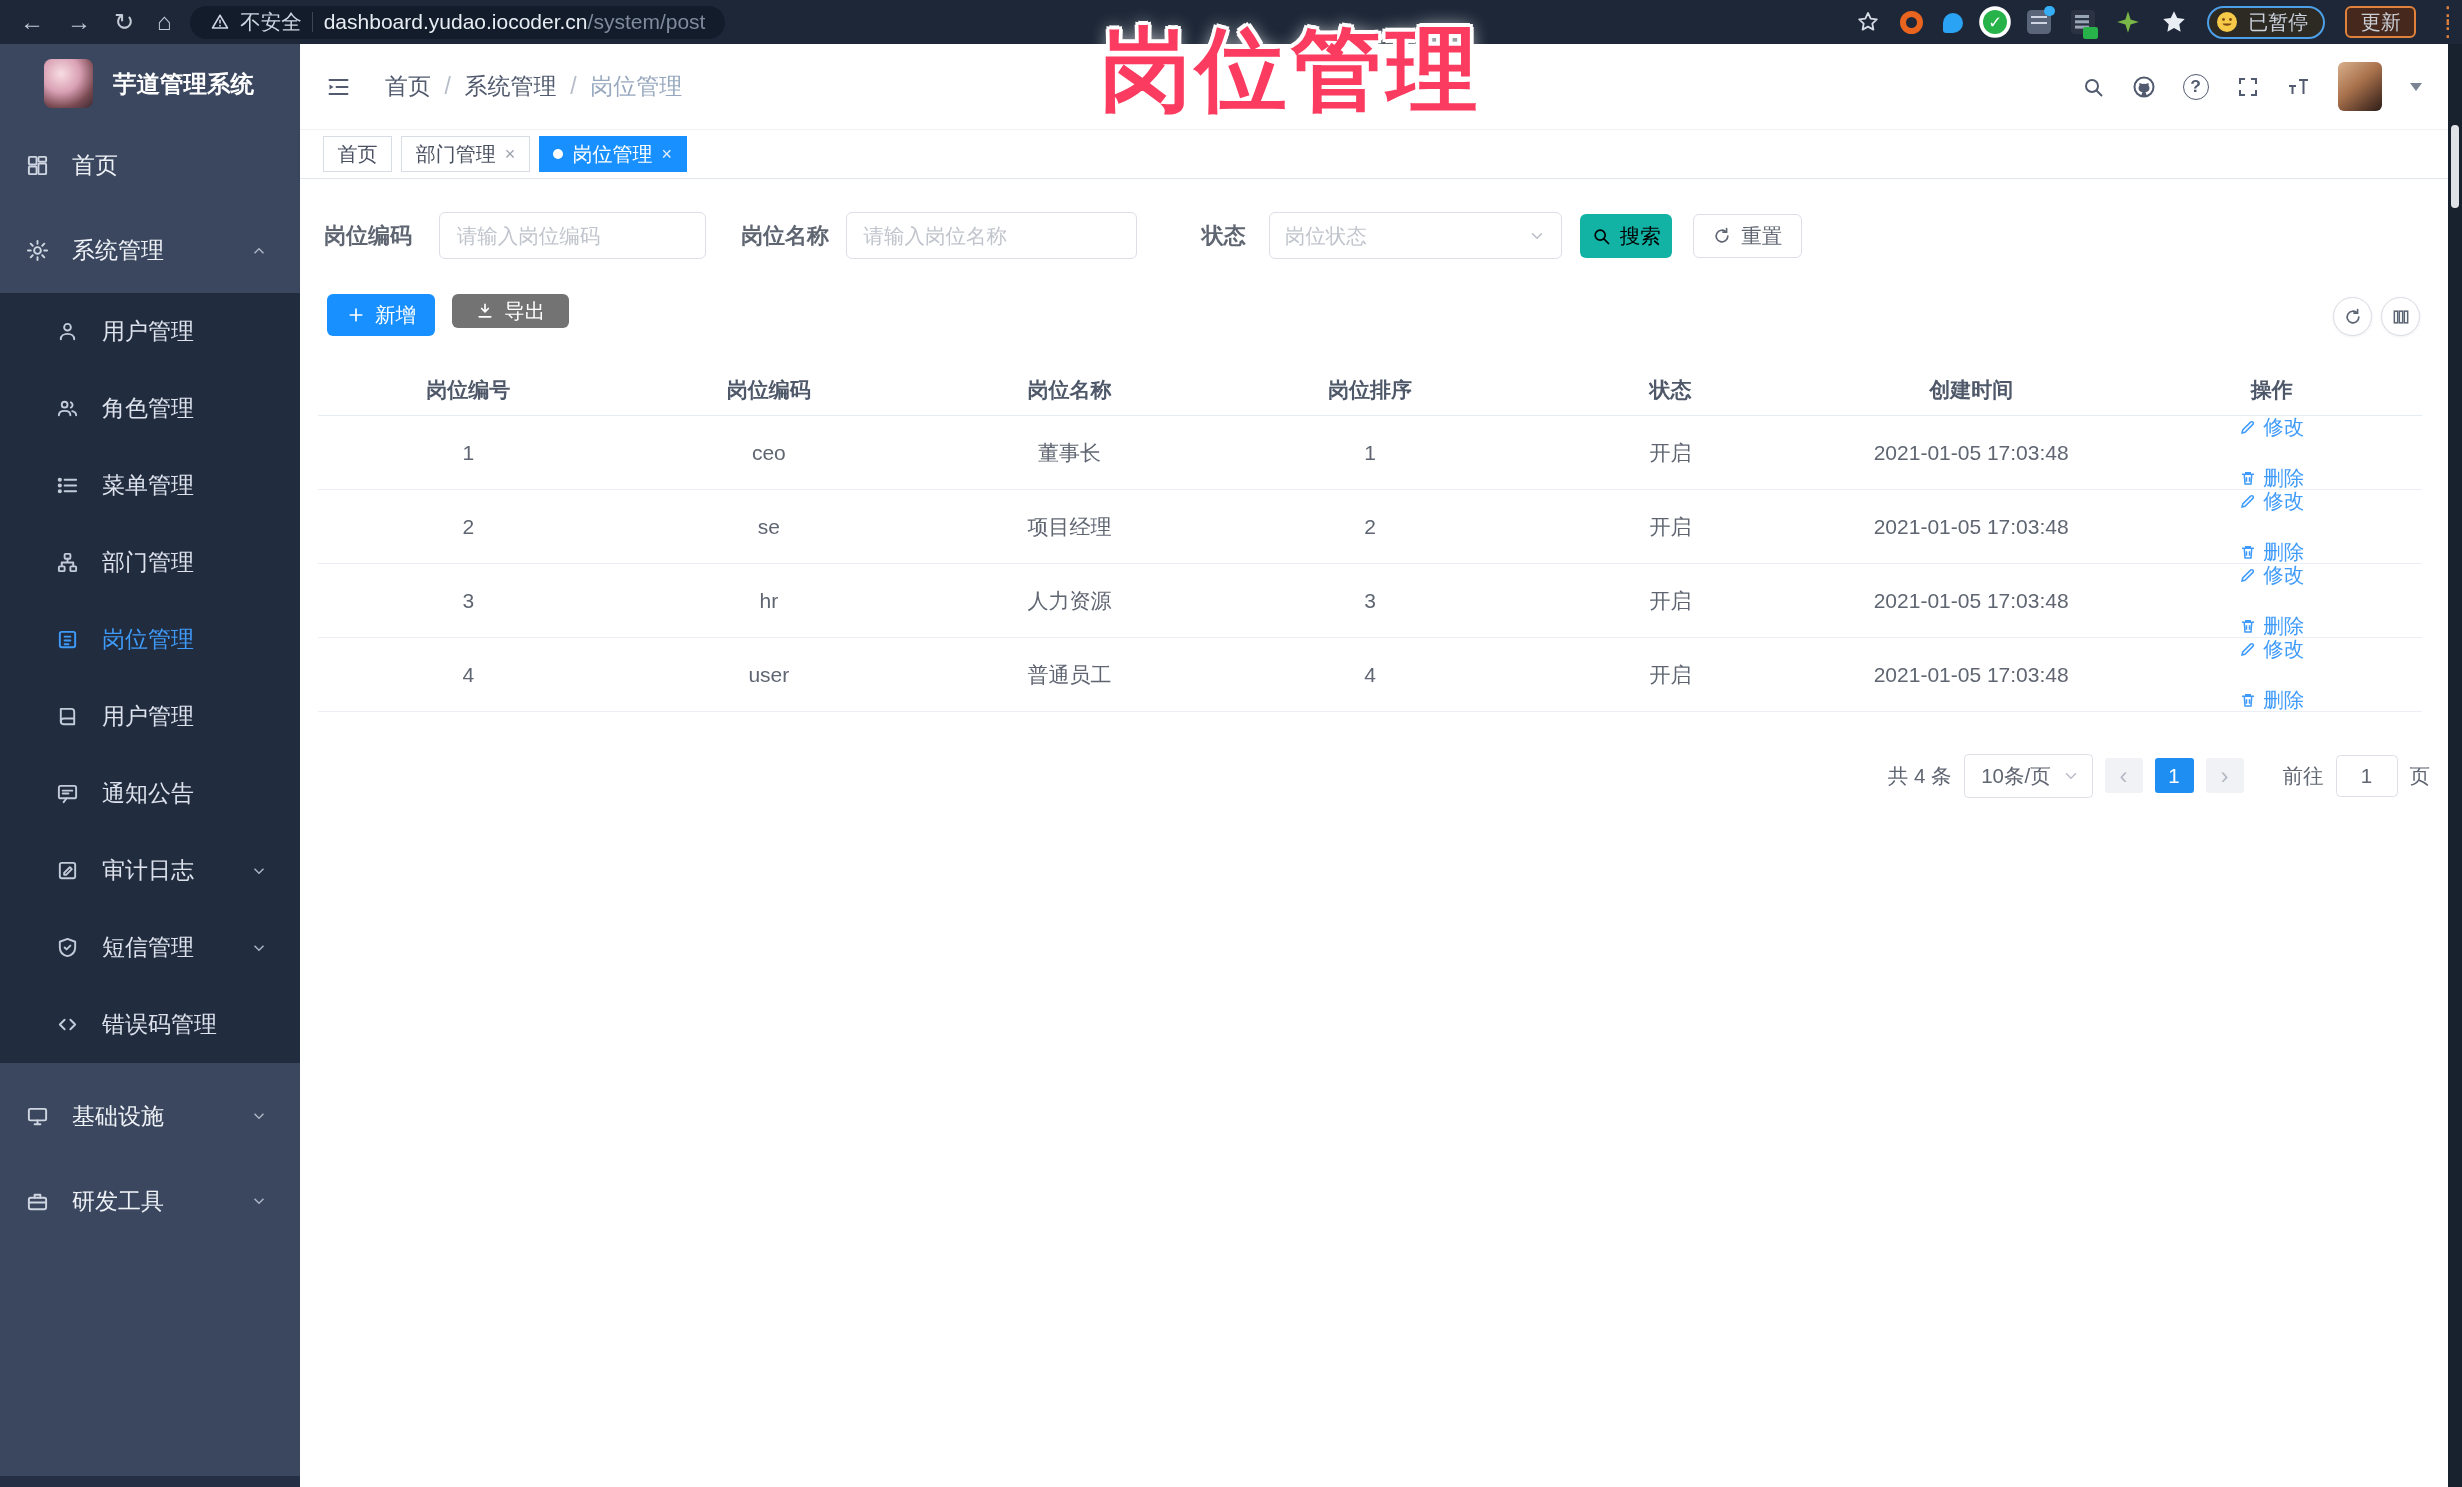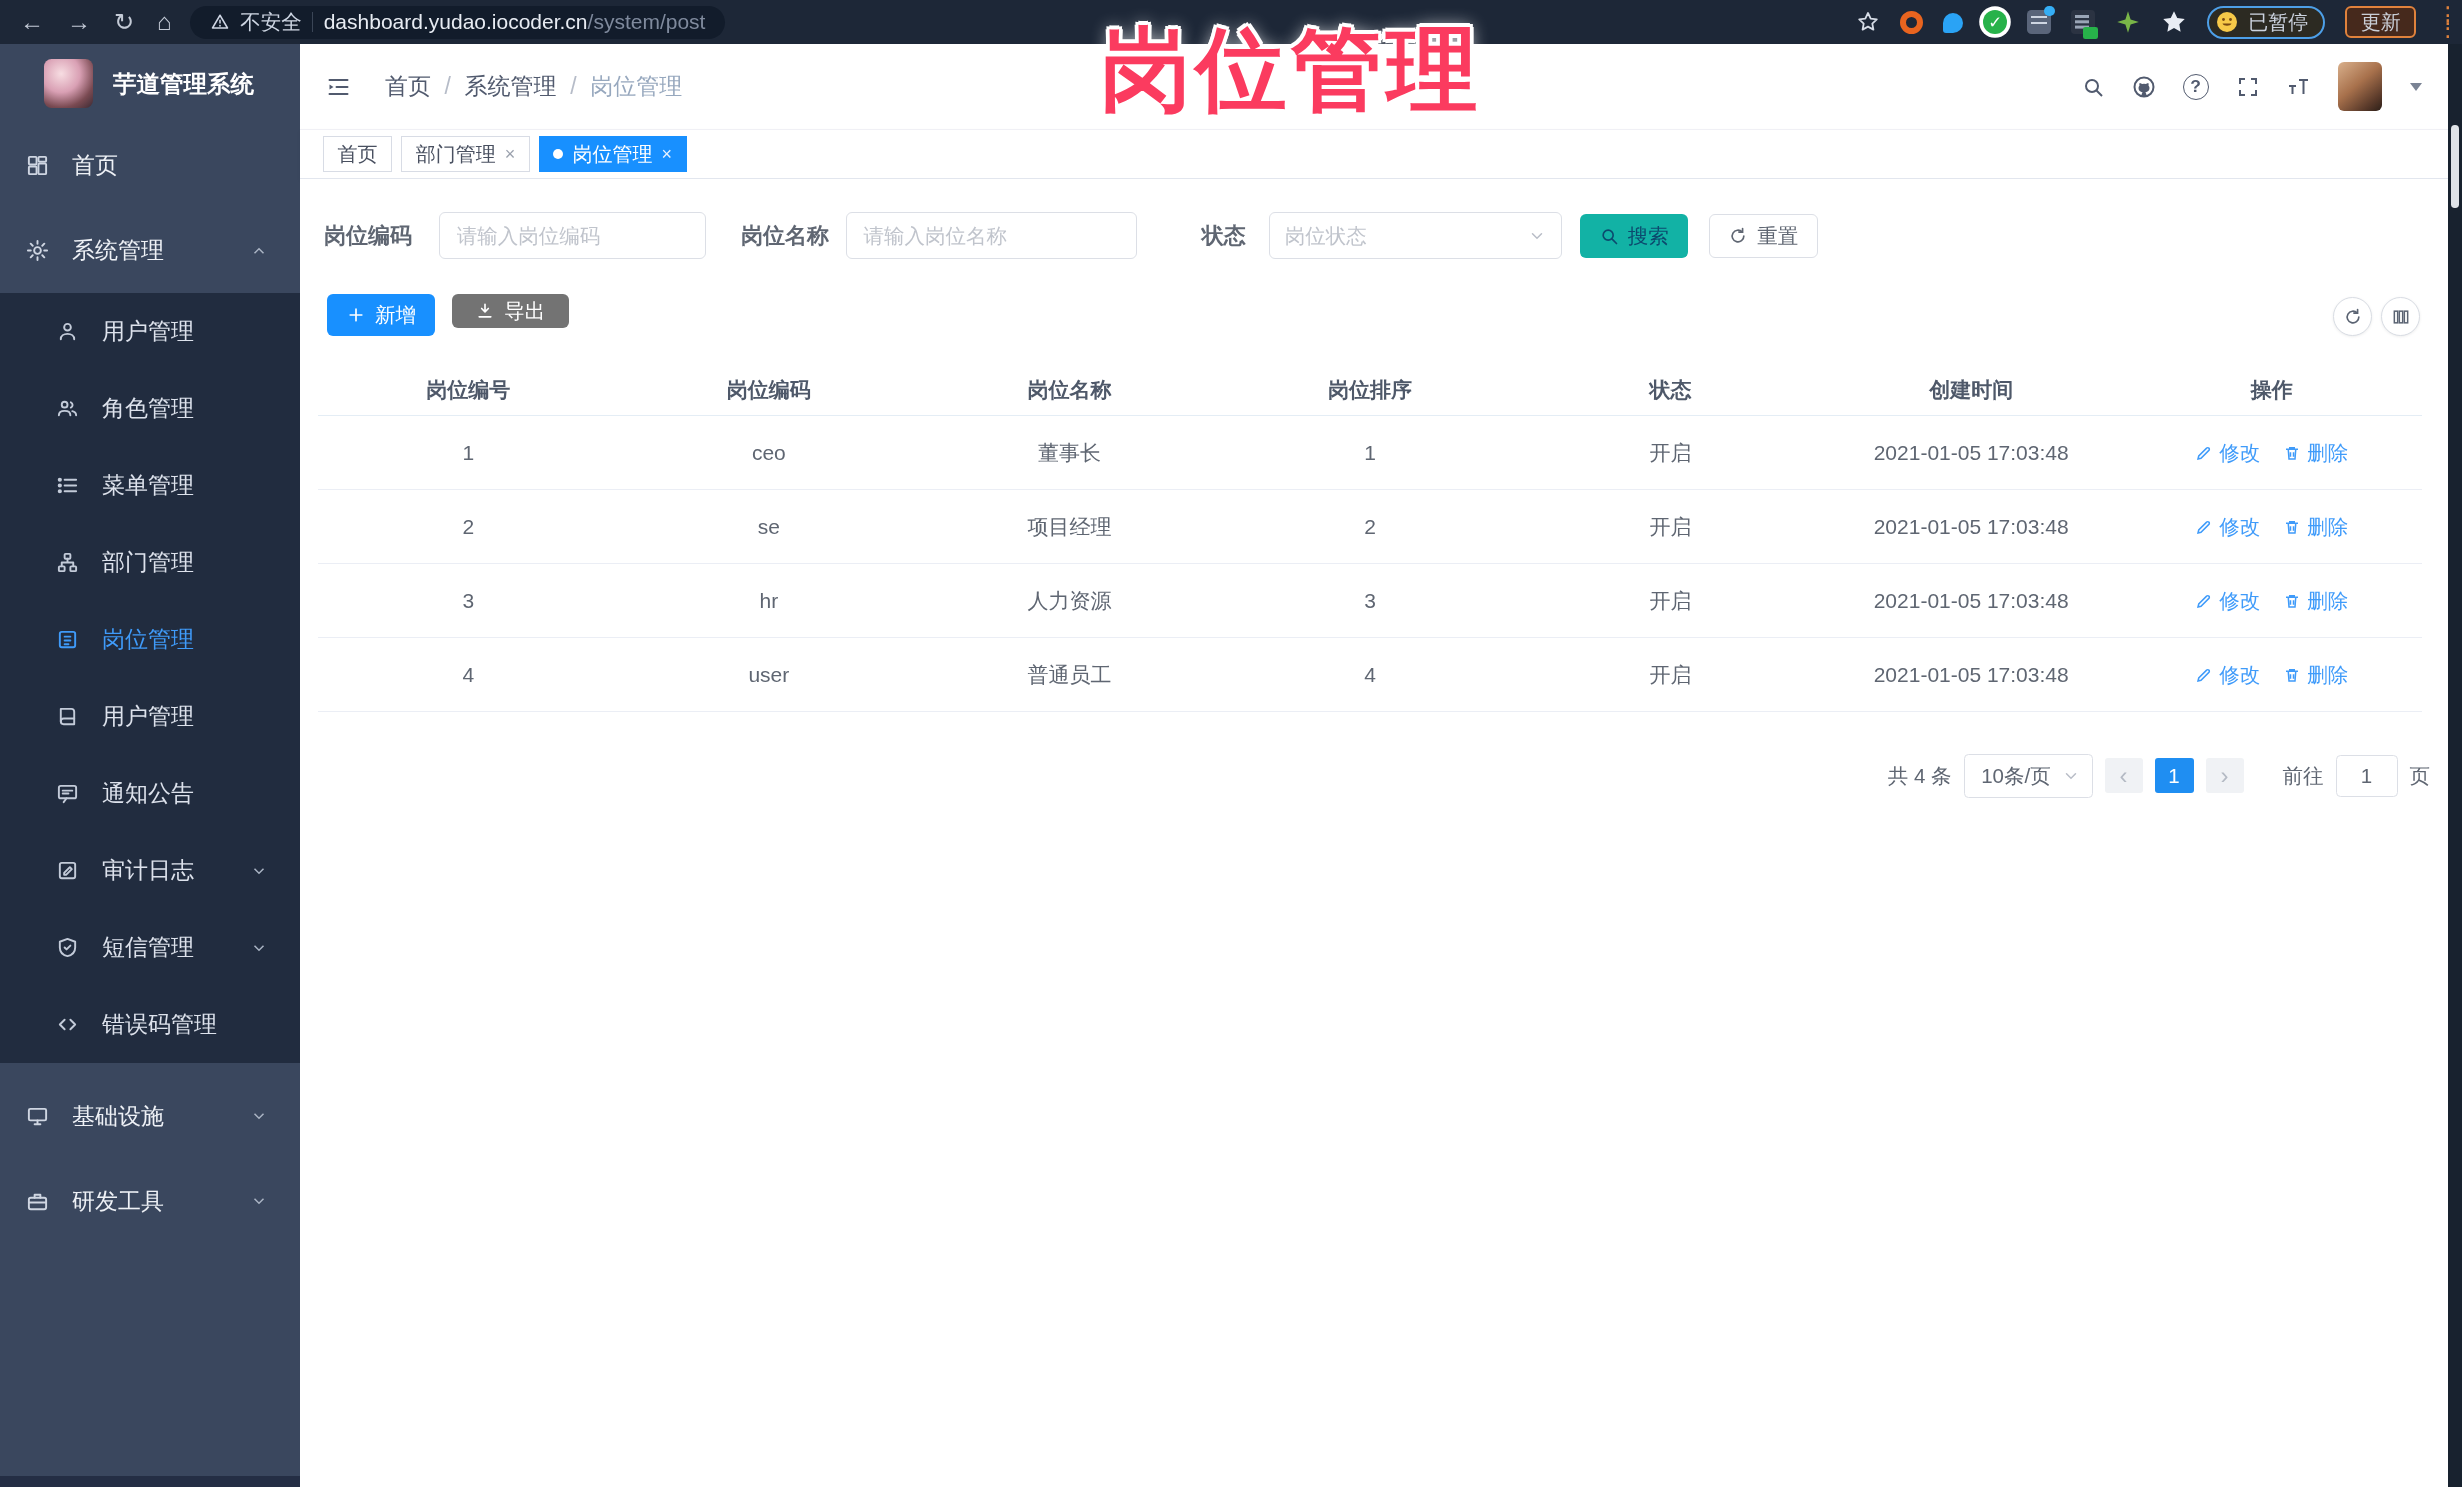--- a/index.html
+++ b/index.html
@@ -84,36 +84,36 @@
   .content{position:absolute;left:300px;top:179px;width:2148px;height:1299px;background:#fff;}
   .filters{position:absolute;left:24px;top:33px;display:flex;align-items:center;}
   .flabel{font-size:22px;font-weight:700;color:#5f6672;white-space:nowrap;}
   .inp{height:47px;border:0.8px solid #dcdfe6;border-radius:6px;font-size:20.5px;color:#5f6672;padding:0 16.7px;outline:none;background:#fff;font-family:inherit;}
   .inp::placeholder{color:#c0c4cc;}
   .selectbox{height:47px;border:0.8px solid #dcdfe6;border-radius:6px;display:flex;align-items:center;padding:0 15px;cursor:pointer;background:#fff;}
   .sel-ph{font-size:20.5px;color:#c0c4cc;flex:1;}
   .sel-chev{width:18px;height:18px;color:#b8bdc7;}
   .btn{height:44px;border:none;border-radius:6px;font-size:20.5px;display:flex;align-items:center;justify-content:center;gap:9px;cursor:pointer;font-family:inherit;}
   .btn .bic{width:20px;height:20px;}
-  .btn-teal{background:#12b2a5;color:#0c4a6e;width:108px;}
+  .btn-teal{background:#12b2a5;color:#000000;width:92px;}
   .btn-plain{background:#fff;color:#5f6672;border:0.8px solid #dcdfe6;width:109px;}
   .toolbar{position:absolute;left:27px;top:115px;display:flex;gap:16.7px;}
   .btn-blue{background:#1890ff;color:#fff;width:108px;height:42px;}
   .btn-orange{background:#737373;color:#fff;width:117px;height:34px;}
   .circ-btn{position:absolute;width:39px;height:39px;border-radius:50%;border:0.8px solid #d9dde4;background:#fff;box-shadow:0 0.8px 3px rgba(0,0,0,.08);display:flex;align-items:center;justify-content:center;color:#5a6372;cursor:pointer;}
   .circ-btn .bic{width:20px;height:20px;}
 
   
   .table{position:absolute;left:18px;top:185px;width:2104px;}
   .trow{display:flex;align-items:center;}
   .thead{height:52px;border-bottom:0.8px solid #e4edf5;}
   .tcell{flex:1;text-align:center;font-size:21px;color:#5f6672;}
   .thead .tcell{font-weight:700;color:#4e5869;}
   .tr{height:74px;border-bottom:0.8px solid #ebeef5;}
-  .ops{display:flex;align-items:center;justify-content:center;gap:23px;}
+  .ops{display:flex;align-items:center;justify-content:center;gap:23px;flex-direction:column;}
   .oplink{display:flex;align-items:center;gap:6px;color:#3f9bfa;font-size:20.5px;cursor:pointer;}
   .oplink .bic{width:18px;height:18px;}
 
   
   .pager{position:absolute;right:18px;top:573px;height:47px;display:flex;align-items:center;gap:12px;font-size:20.5px;color:#5f6672;}
   .psize{width:129px;height:44px;border:0.8px solid #dcdfe6;border-radius:4.5px;display:flex;align-items:center;padding:0 12px 0 16.7px;cursor:pointer;}
   .psize span{flex:1;color:#5f6672;}
   .pbtn{width:38px;height:35px;border-radius:3px;background:#f0f2f5;color:#b4bac4;font-size:24px;display:flex;align-items:center;justify-content:center;cursor:pointer;}
   .pcur{width:39px;height:35px;border-radius:3px;background:#1f8ef2;color:#fff;font-size:20.5px;display:flex;align-items:center;justify-content:center;cursor:pointer;}
   .goto-inp{width:62px;height:42px;border:0.8px solid #dcdfe6;border-radius:4.5px;text-align:center;font-size:20.5px;color:#5f6672;outline:none;font-family:inherit;}

